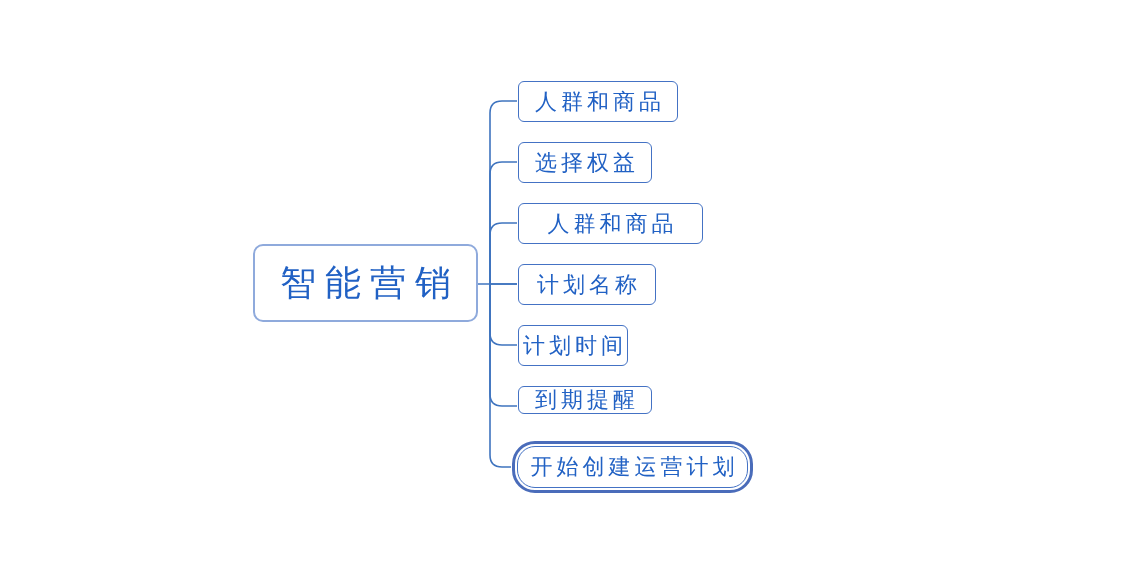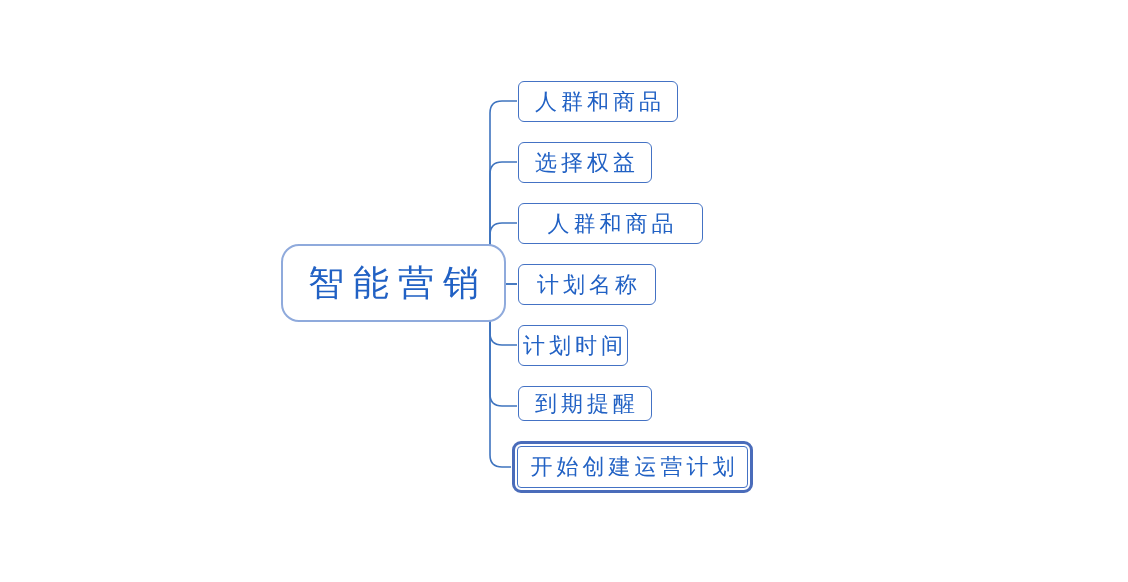--- a/index.html
+++ b/index.html
@@ -43,28 +43,27 @@
     background: var(--background);
     color: var(--text);
     font-size: 22px;
     letter-spacing: 4px;
     text-indent: 4px;
     white-space: nowrap;
     cursor: default;
   }
   .node.root {
     border: 2px solid var(--root-border);
-    border-radius: 18px;
+    border-radius: 10px;
     font-size: 36px;
     letter-spacing: 9px;
     text-indent: 9px;
-    margin-left: 28px;
   }
   .node.selected {
-    border-radius: 4px;
+    border-radius: 18px;
     outline: 3px solid var(--selection-ring);
     outline-offset: 2px;
   }
 </style>
 </head>
 <body>
 
 <div class="canvas">
 
   <svg class="connectors" viewBox="0 0 1128 582" xmlns="http://www.w3.org/2000/svg">
@@ -95,21 +94,21 @@
   </div>
 
   <div class="node" style="left:518px; top:264px; width:138px; height:41px;">
     <span>计划名称</span>
   </div>
 
   <div class="node" style="left:518px; top:325px; width:110px; height:41px;">
     <span>计划时间</span>
   </div>
 
-  <div class="node" style="left:518px; top:386px; width:134px; height:35px;">
+  <div class="node" style="left:518px; top:386px; width:134px; height:28px;">
     <span>到期提醒</span>
   </div>
 
   <div class="node selected" style="left:517px; top:446px; width:231px; height:42px;">
     <span>开始创建运营计划</span>
   </div>
 
 </div>
 
 </body></html>

